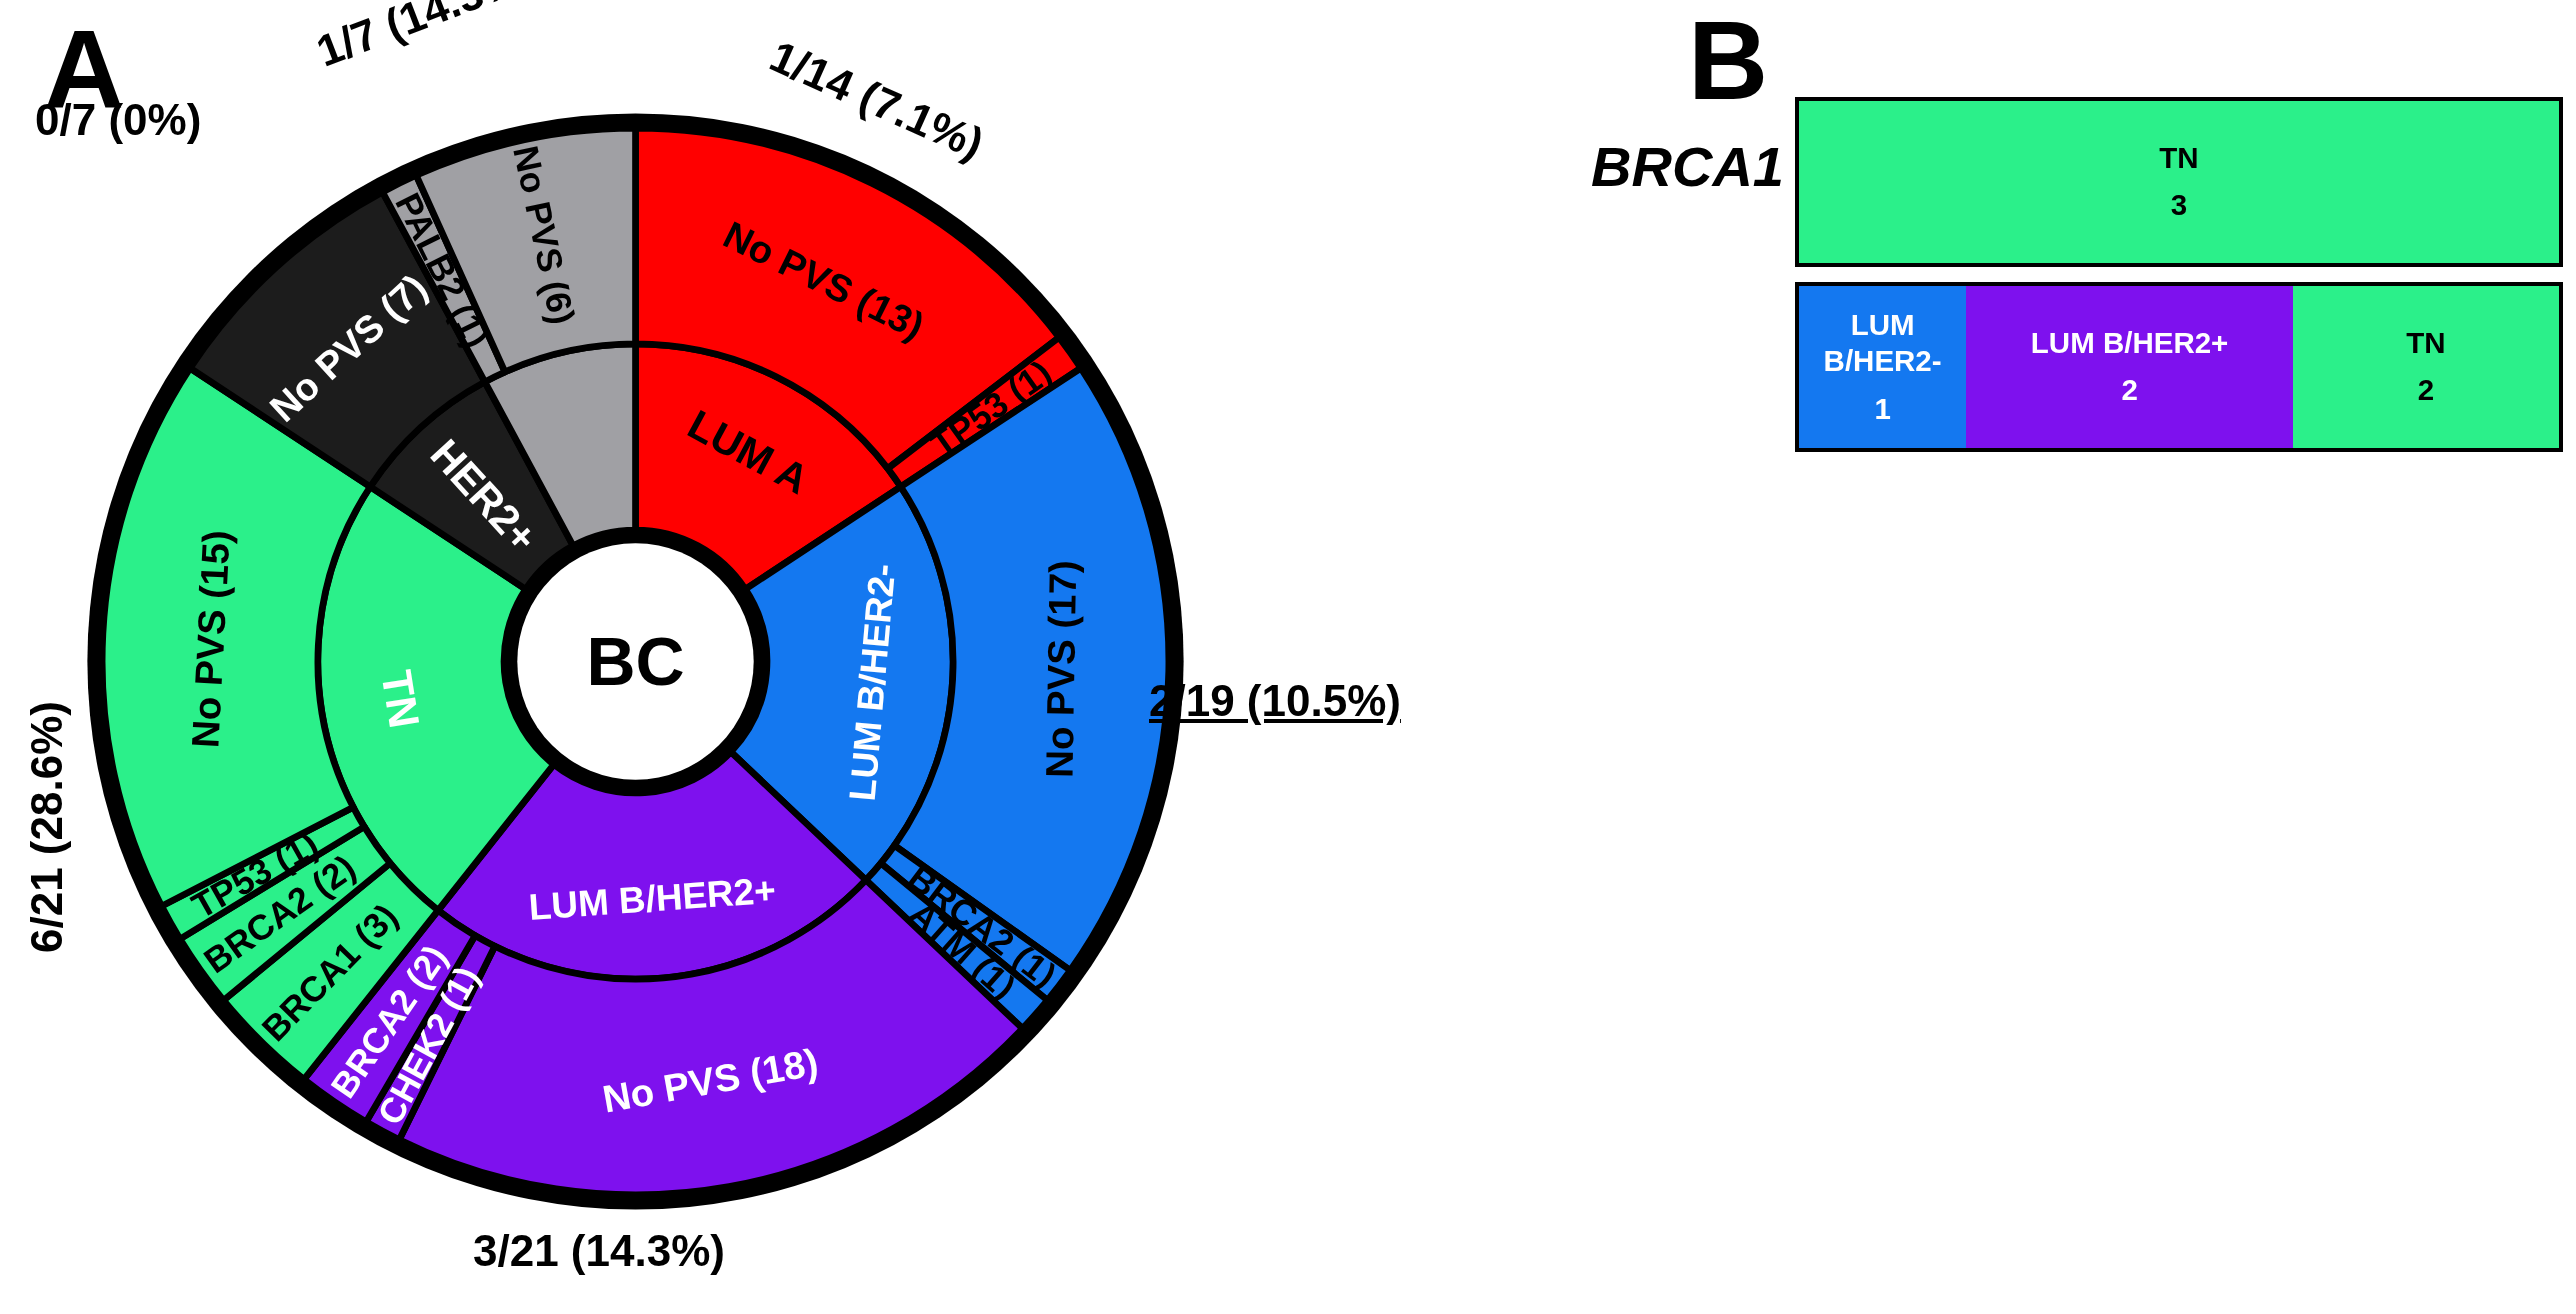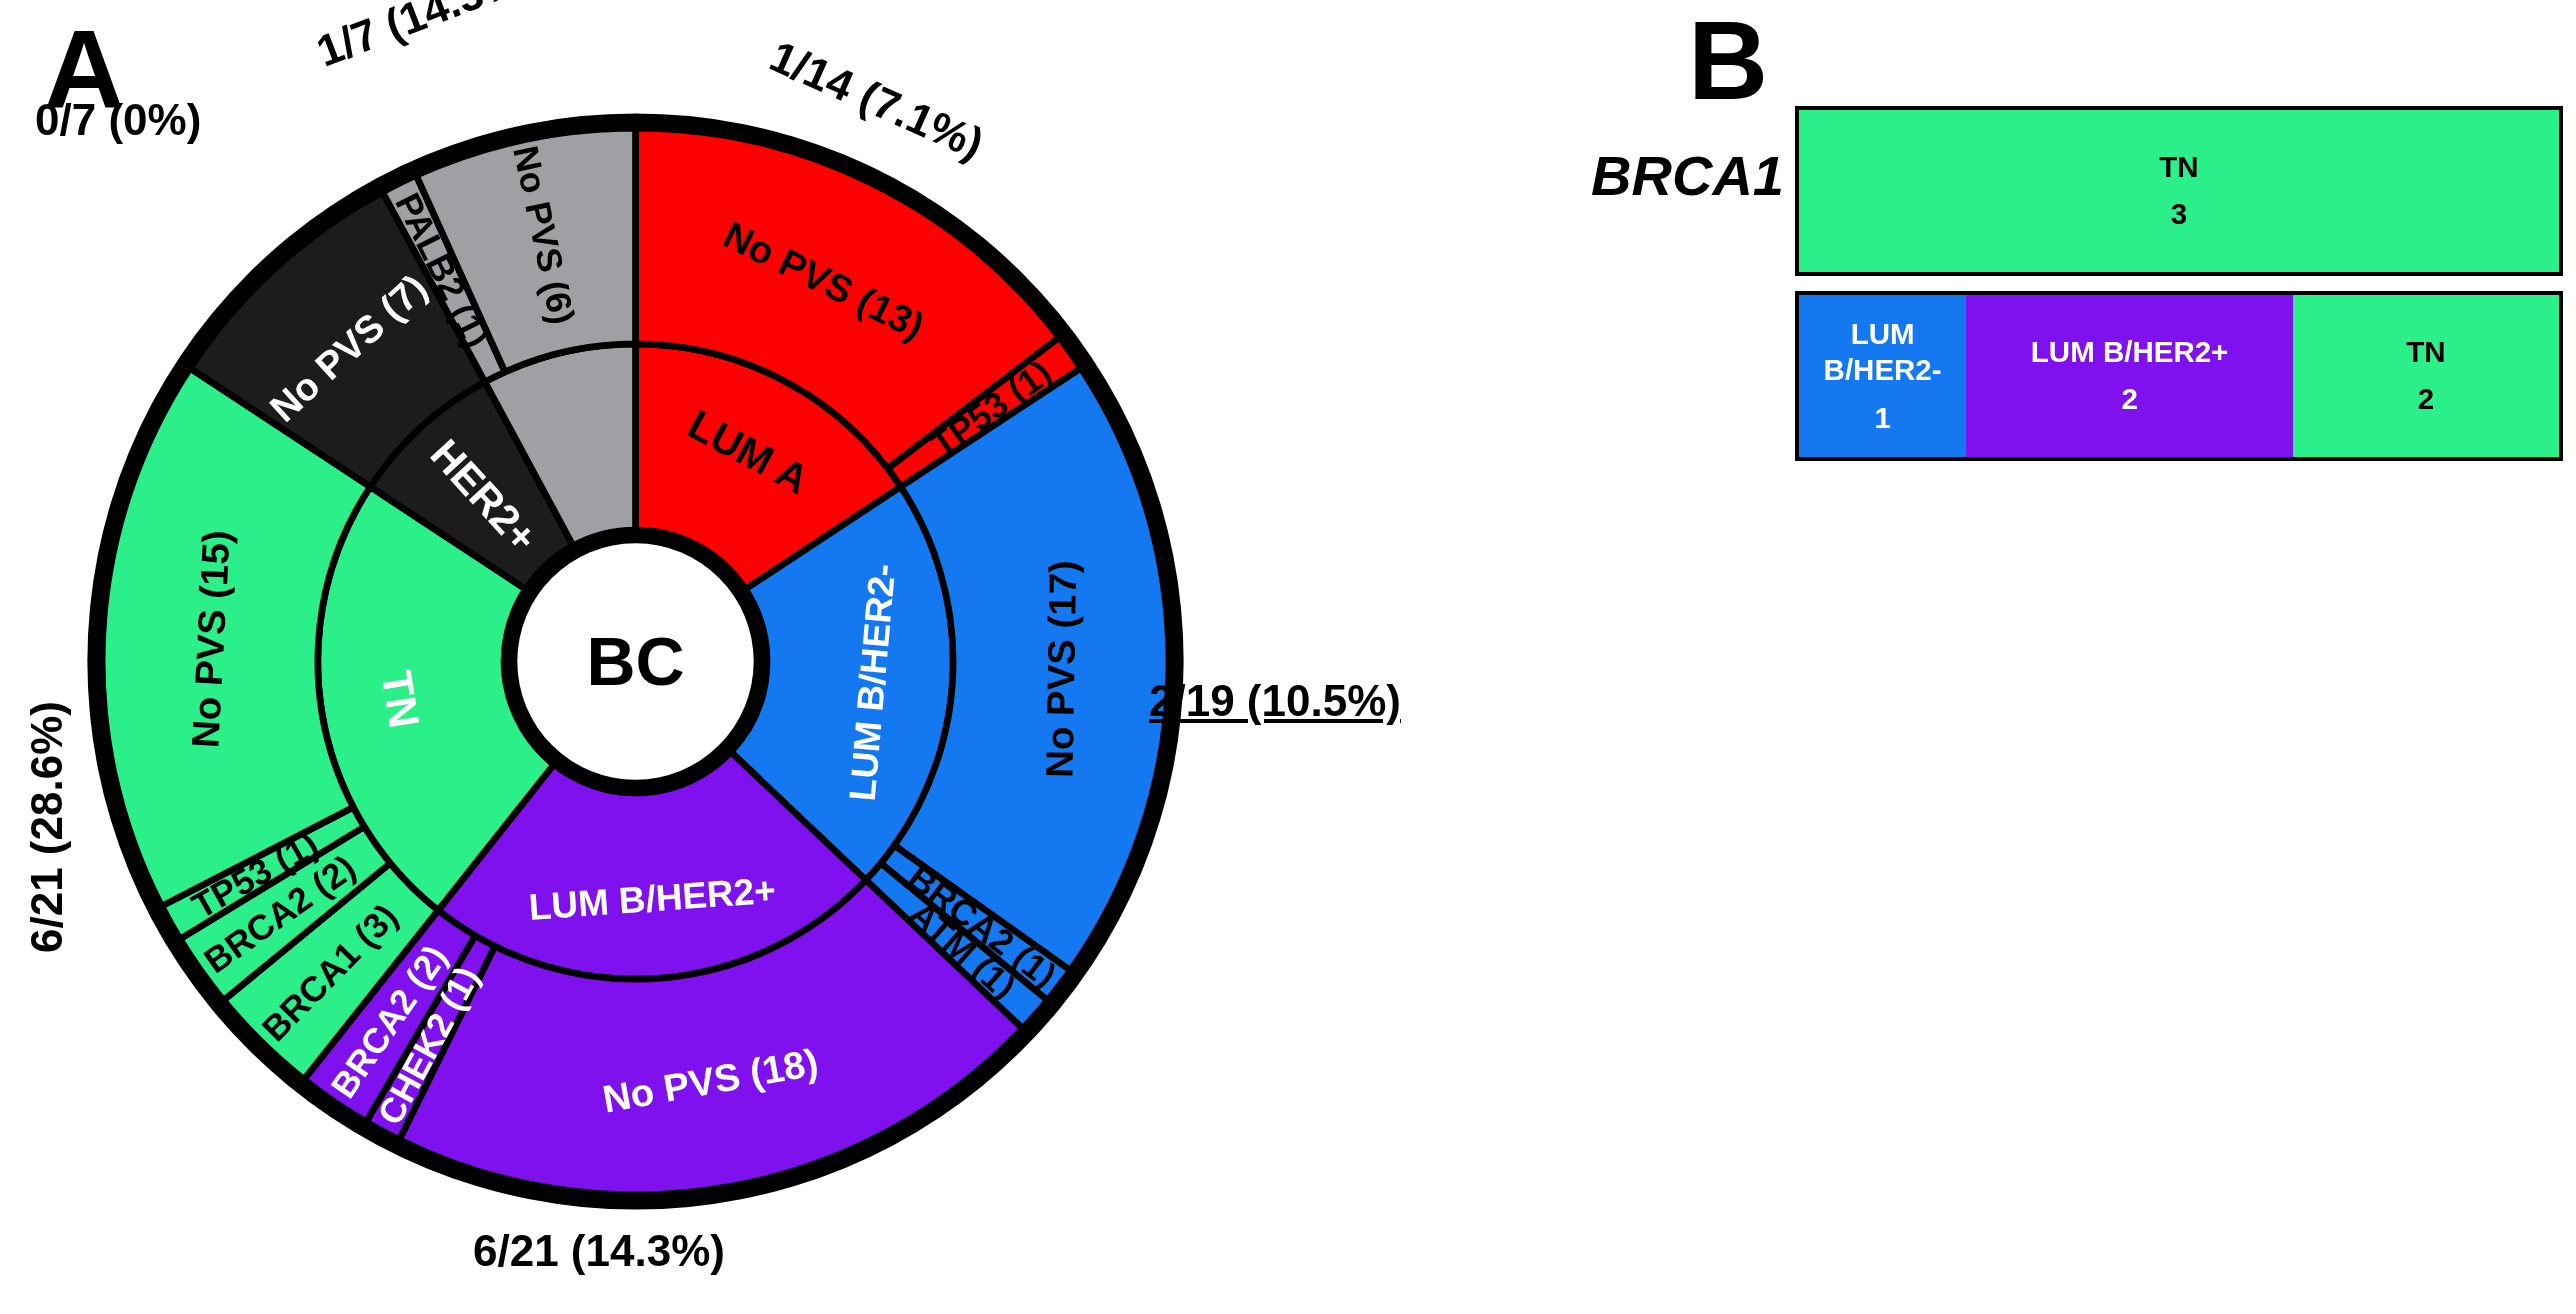--- a/index.html
+++ b/index.html
@@ -18,21 +18,21 @@
   
   .annot{position:absolute;font-weight:bold;font-size:44px;color:#000;white-space:nowrap;}
   #annot-her2{left:310px;top:29.5px;transform:rotate(-21deg);transform-origin:left top;}
   #annot-gray{left:35px;top:95px;}
   #annot-luma{left:783px;top:31px;transform:rotate(24deg);transform-origin:left top;}
   #annot-lumb-h2neg{left:1149px;top:676px;text-decoration:underline;}
   #annot-lumb-h2pos{left:473px;top:1226px;}
   #annot-tn{left:22px;top:953px;transform:rotate(-90deg);transform-origin:left top;}
 
   
-  #panel-b{position:absolute;left:1688px;top:106px;width:872px;height:517px;}
+  #panel-b{position:absolute;left:1688px;top:97px;width:872px;height:517px;}
   .b-row{position:absolute;display:flex;align-items:stretch;}
   .b-rowlabel{position:absolute;font-style:italic;font-weight:bold;font-size:56px;color:#000;
               text-align:right;width:266px;}
   .b-bar{position:relative;display:flex;border:4.4px solid #000;box-sizing:border-box;}
   .b-seg{display:flex;flex-direction:column;align-items:center;justify-content:center;
          font-weight:bold;font-size:29.5px;line-height:1.25;text-align:center;box-sizing:border-box;}
   .b-seg .b-seg-val{margin-top:10.3px;}
   #brca1-row{left:107px;top:0px;}
   #brca1-label{left:-170px;top:37px;}
   #brca2-row{left:107px;top:185px;}
@@ -118,21 +118,21 @@
       <circle cx="775" cy="775" r="178" fill="#000000"></circle>
       <circle cx="775" cy="775" r="160" fill="#ffffff"></circle>
       <text x="775" y="775" text-anchor="middle" dominant-baseline="central" class="ring-txt" font-size="92" fill="#000000" id="hub-text">BC</text>
     </svg>
   </div>
 
   <div class="annot" id="annot-gray">0/7 (0%)</div>
   <div class="annot" id="annot-her2">1/7 (14.3%)</div>
   <div class="annot" id="annot-luma">1/14 (7.1%)</div>
   <div class="annot" id="annot-lumb-h2neg">2/19 (10.5%)</div>
-  <div class="annot" id="annot-lumb-h2pos">6/21 (14.3%)</div>
+  <div class="annot" id="annot-lumb-h2pos">3/21 (14.3%)</div>
   <div class="annot" id="annot-tn">6/21 (28.6%)</div>
 </div>
 
 <div>
   <div class="panel-letter" id="panel-b-letter">B</div>
 
   <div id="panel-b">
     <div class="b-rowlabel" id="brca1-label">BRCA1</div>
     <div class="b-row" id="brca1-row">
       <div class="b-bar" id="brca1-bar" style="width:768px;height:170px;">

